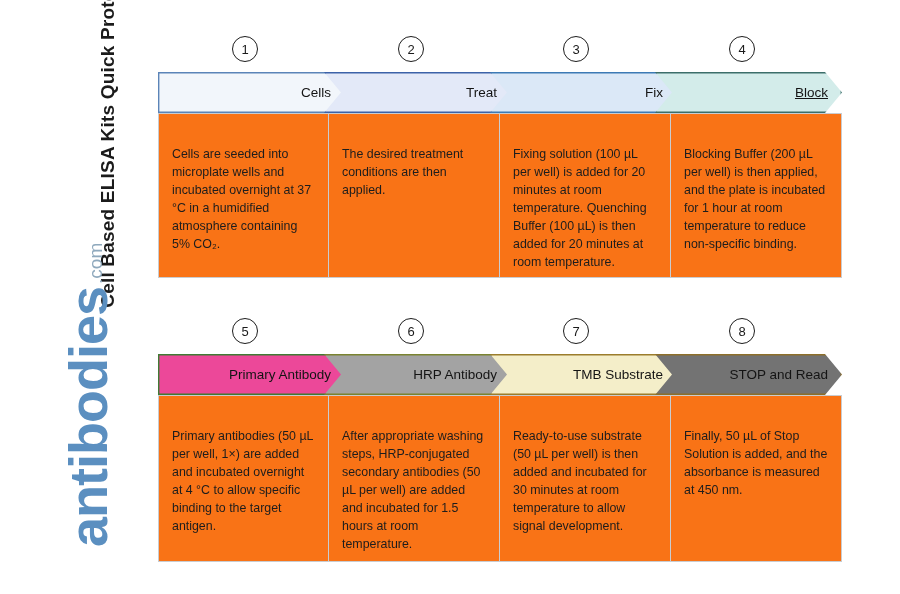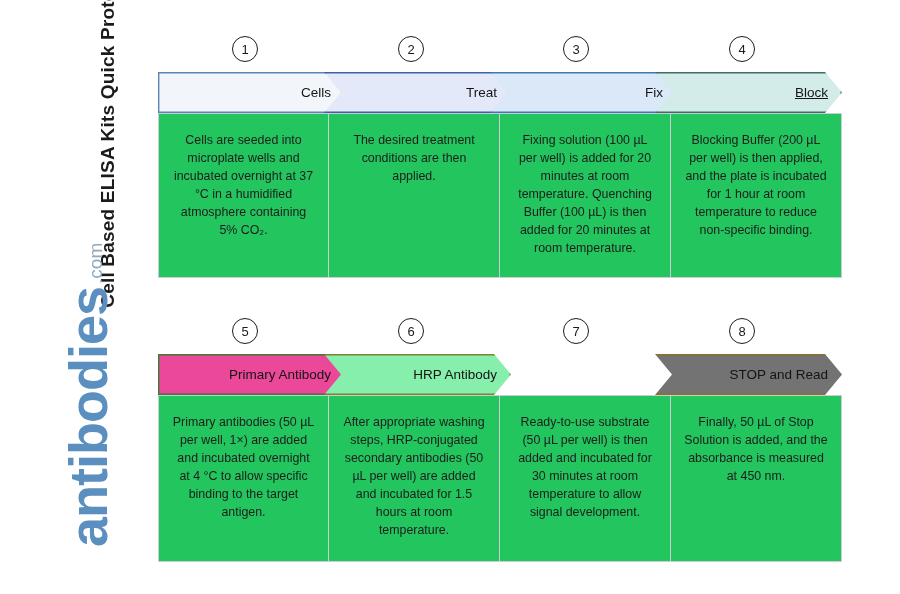--- a/index.html
+++ b/index.html
@@ -110,25 +110,25 @@
 
   .cards{
     position:relative;
     width:684px;
     display:flex;
   }
   .card{
     width:171px;
     box-sizing:border-box;
     border:1px solid #c9ccd0;
-    background:#22c55e;
-    padding:18px 13px 14px 13px;
+    background:#f97316;
+    padding:32px 13px 14px 13px;
     font-size:12.4px;
     line-height:1.45;
-    text-align:center;
+    text-align:left;
     color:#1d1d1d;
   }
   #row-1 .card{height:165px;}
   #row-2 .card{height:167px;}
   .card + .card{border-left:none;}
 </style>
 </head>
 <body>
 
 <div id="vertical-title">
@@ -175,22 +175,25 @@
   <div class="badges">
     <div class="badge b0">5</div>
     <div class="badge b1">6</div>
     <div class="badge b2">7</div>
     <div class="badge b3">8</div>
   </div>
   <div class="chevrons">
     <div class="chev c0" style="background: #ec4899; filter: drop-shadow(transparent 0px 0px 0px); box-shadow: rgb(63, 122, 52) 0px 0px 0px 1.4px inset;">
       <span>Primary Antibody</span>
       </div>
-    <div class="chev c1" style="background: #86efac; filter: drop-shadow(transparent 0px 0px 0px); box-shadow: rgb(122, 131, 48) 0px 0px 0px 1.4px inset;">
+    <div class="chev c1" style="background: #a3a3a3; filter: drop-shadow(transparent 0px 0px 0px); box-shadow: rgb(122, 131, 48) 0px 0px 0px 1.4px inset;">
       <span>HRP Antibody</span>
+      </div>
+    <div class="chev c2" style="background: rgb(244, 238, 201); filter: drop-shadow(transparent 0px 0px 0px); box-shadow: rgb(155, 125, 44) 0px 0px 0px 1.4px inset;">
+      <span>TMB Substrate</span>
       </div>
     <div class="chev c3" style="background: #737373; filter: drop-shadow(transparent 0px 0px 0px); box-shadow: rgb(141, 111, 42) 0px 0px 0px 1.4px inset;">
       <span>STOP and Read</span>
       </div>
   </div>
   <div class="cards">
     <div class="card">Primary antibodies (50 µL per well, 1×) are added and incubated overnight at 4 °C to allow specific binding to the target antigen.</div>
     <div class="card">After appropriate washing steps, HRP-conjugated secondary antibodies (50 µL per well) are added and incubated for 1.5 hours at room temperature.</div>
     <div class="card">Ready-to-use substrate (50 µL per well) is then added and incubated for 30 minutes at room temperature to allow signal development.</div>
     <div class="card">Finally, 50 µL of Stop Solution is added, and the absorbance is measured at 450 nm.</div>

